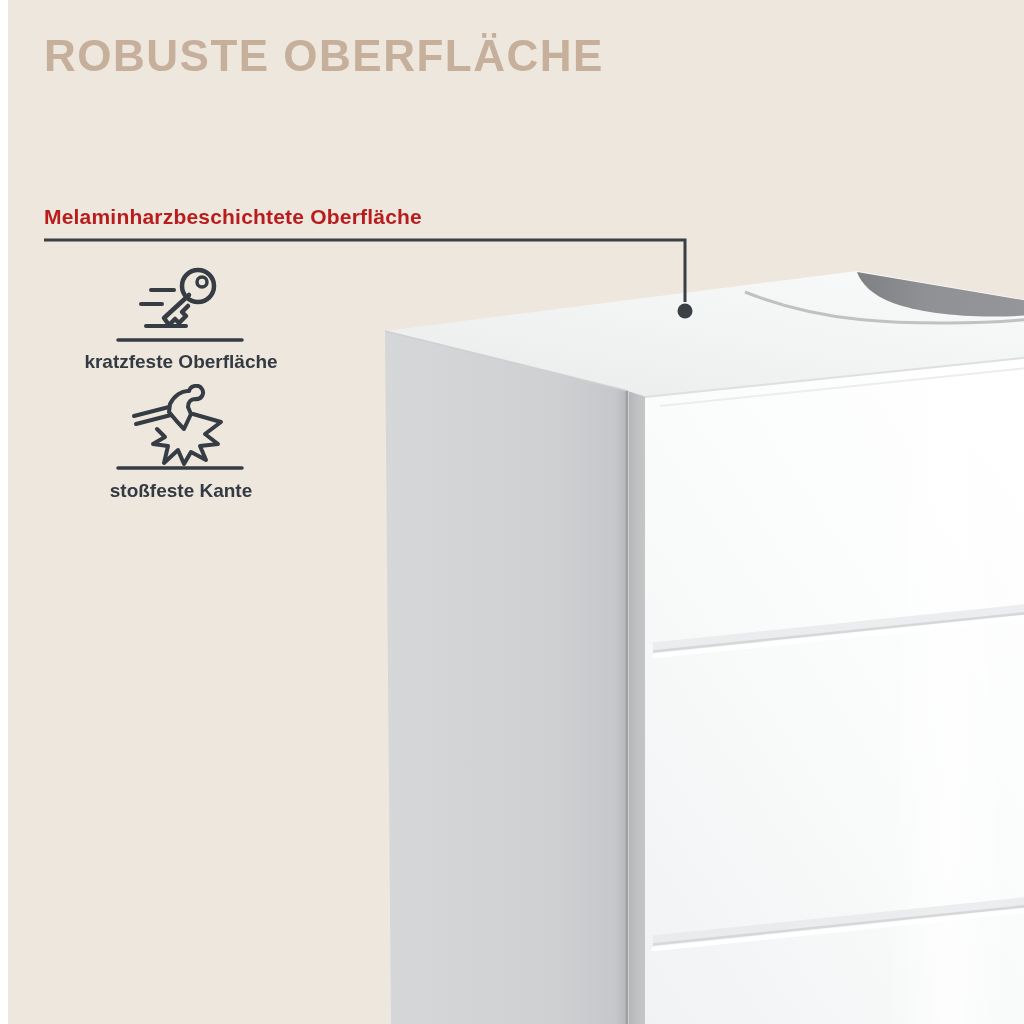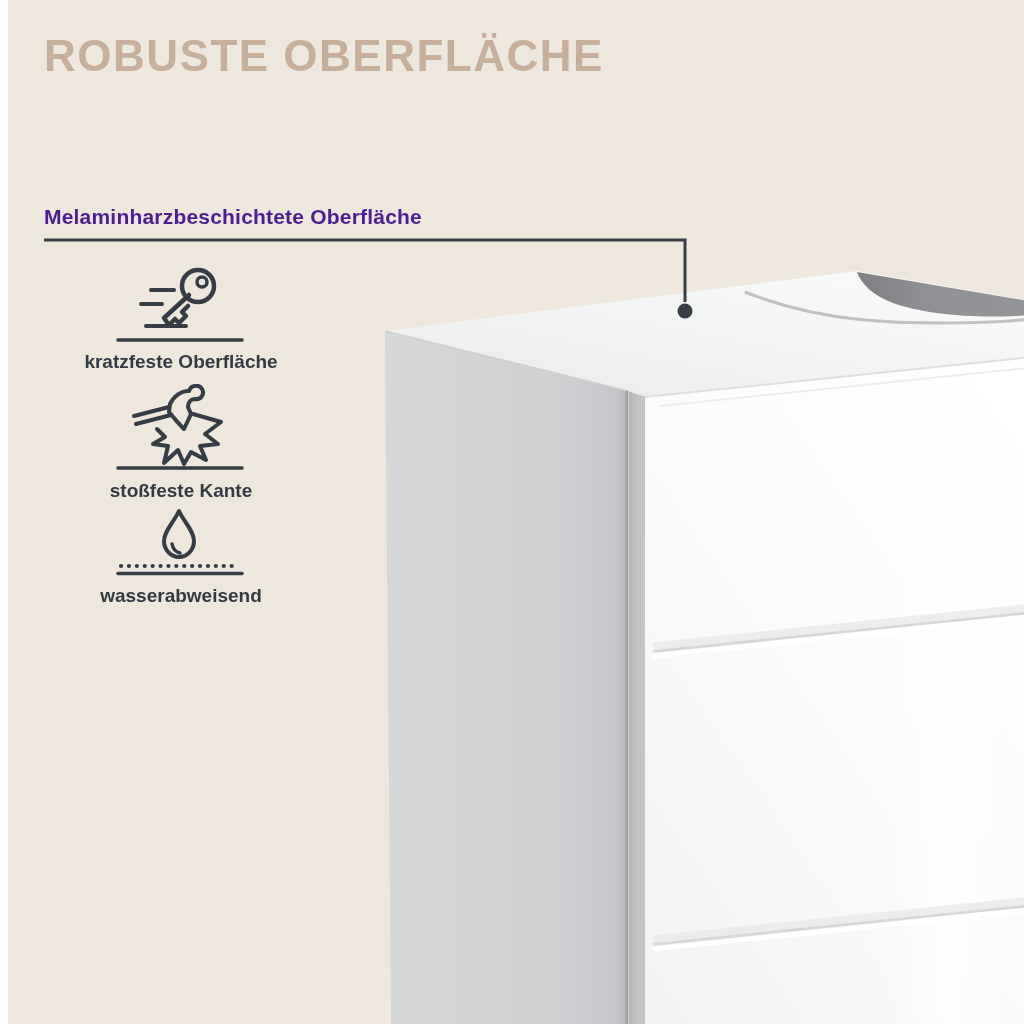--- a/index.html
+++ b/index.html
@@ -12,21 +12,21 @@
     margin-left:8px;
   }
   #cabinet-svg{position:absolute;left:0;top:0;}
   .headline{
     position:absolute;left:36px;top:31px;
     font-size:44px;font-weight:700;letter-spacing:1.5px;
     color:#C6AF9B;white-space:nowrap;
   }
   .callout-label{
     position:absolute;left:36px;top:205px;
-    font-size:21px;font-weight:700;color:#4c1d95;
+    font-size:21px;font-weight:700;color:#b91c1c;
     white-space:nowrap;letter-spacing:0.2px;
   }
   .feature{
     position:absolute;left:88px;width:170px;
     display:flex;flex-direction:column;align-items:center;
   }
   .feature .flabel{
     font-size:19px;font-weight:700;color:#343A41;
     text-align:center;white-space:nowrap;line-height:1.1;
   }
@@ -139,24 +139,15 @@
       <circle cx="106" cy="20" r="5" stroke-width="3.5"></circle>
       <path d="M93,33 L68,56 L73,63 L79,57 L83,61 L90,54 L86,50 L92,44" stroke-width="4.5"></path>
       <path d="M55,28 L78,28" stroke-width="4"></path>
       <path d="M45,42 L66,42" stroke-width="4"></path>
       <path d="M50,64 L90,64" stroke-width="4"></path>
       <line x1="22" y1="78" x2="146" y2="78" stroke-width="3.5"></line>
     </svg>
     <div class="flabel">kratzfeste Oberfläche</div>
   </div>
 
-  <div class="feature f-drop">
-    <svg class="ic" width="170" height="68" viewBox="0 0 170 68" fill="none" stroke="#363C43" stroke-linecap="round" stroke-linejoin="round">
-      <path d="M83,3 C78,14 68,23 68,33 C68,42 75,49 83,49 C91,49 98,42 98,33 C98,23 88,14 83,3 Z" stroke-width="4"></path>
-      <path d="M76,36 C77,41 80,44 84,45" stroke-width="3.5"></path>
-      <line x1="25" y1="58" x2="143" y2="58" stroke-width="4.2" stroke-dasharray="0.1 7.8"></line>
-      <line x1="22" y1="65.5" x2="146" y2="65.5" stroke-width="3.5"></line>
-    </svg>
-    <div class="flabel">wasserabweisend</div>
-  </div>
 
 
 </div>
 
 </body></html>

